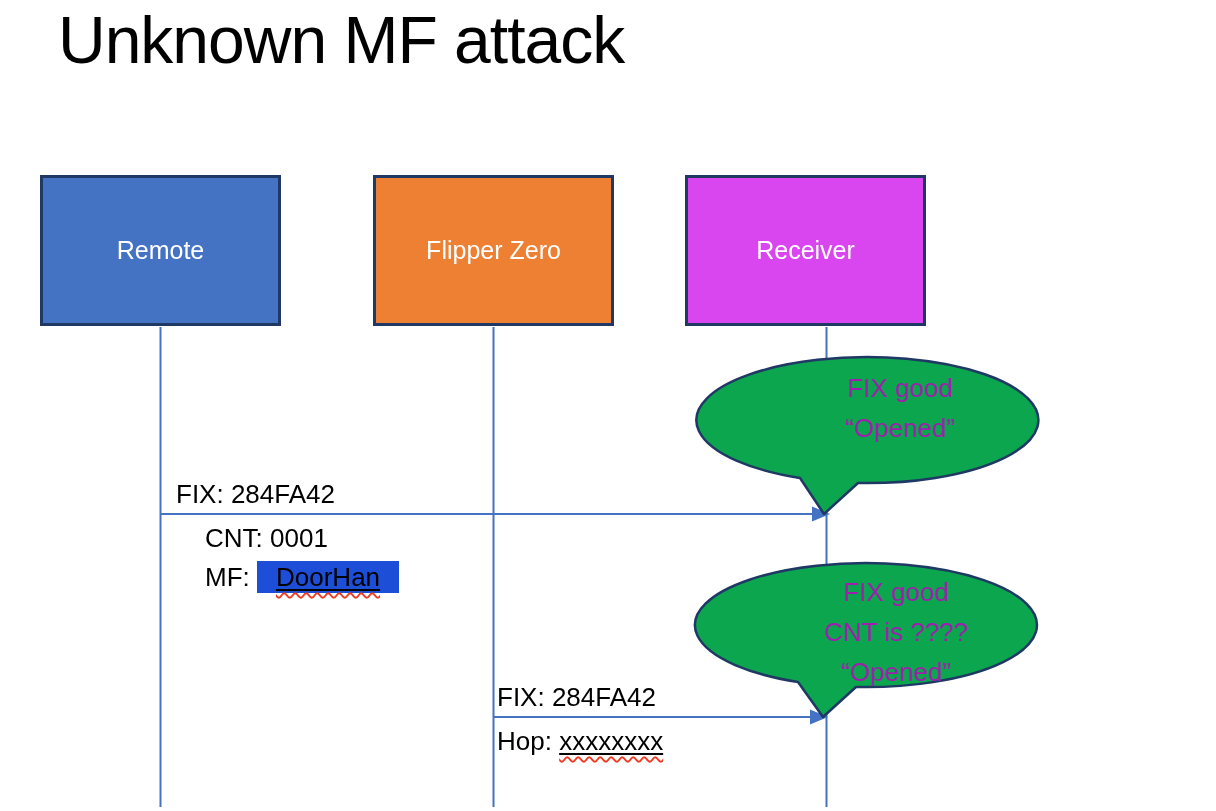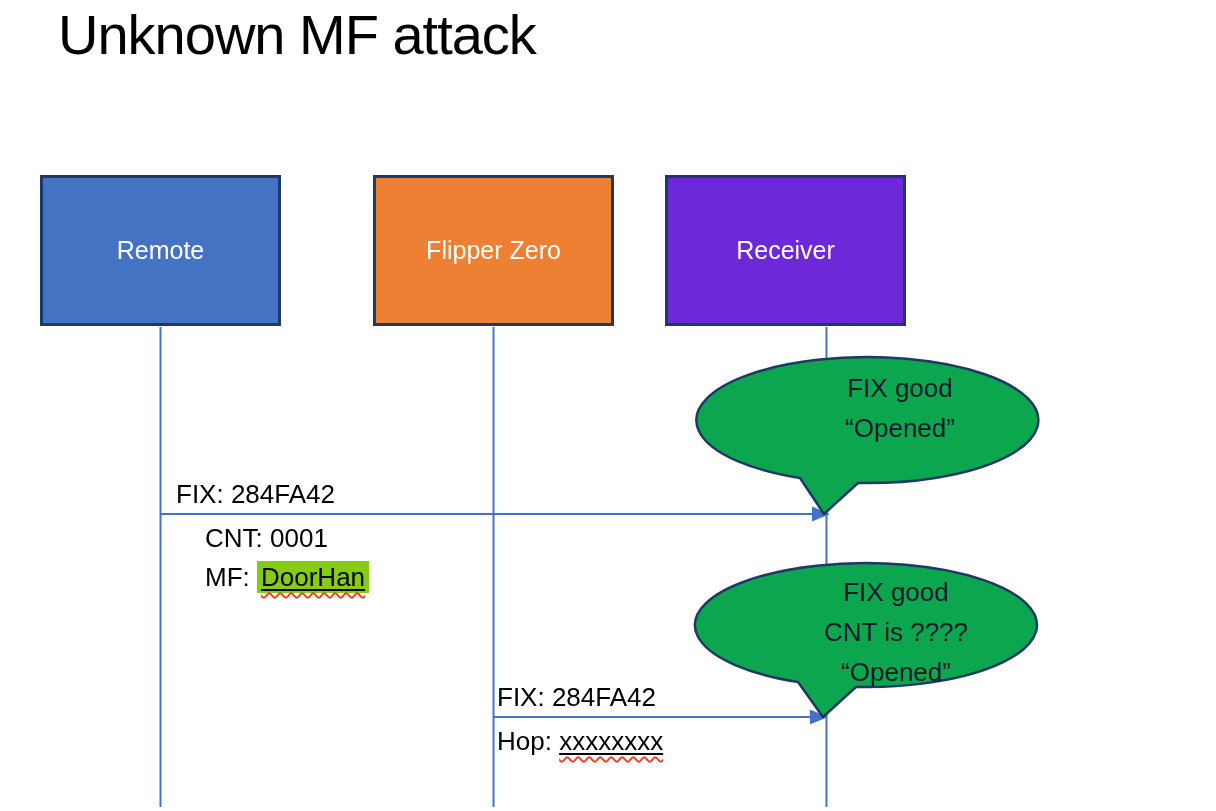--- a/index.html
+++ b/index.html
@@ -13,21 +13,21 @@
     height: 811px;
     background: #ffffff;
     overflow: hidden;
     font-family: "Liberation Sans", sans-serif;
     color: #000;
   }
   .slide-title {
     position: absolute;
     left: 58px;
     top: 2px;
-    font-size: 56px;
+    font-size: 66px;
     font-weight: 300;
     letter-spacing: -1px;
     color: #000000;
     white-space: nowrap;
   }
   .diagram-svg {
     position: absolute;
     left: 0; top: 0;
     width: 1216px;
     height: 811px;
@@ -40,55 +40,55 @@
     box-sizing: border-box;
     border: 3px solid #1F3864;
     display: flex;
     align-items: center;
     justify-content: center;
     color: #ffffff;
     font-size: 25px;
   }
   .actor-remote   { left: 40px;  background: #4573C4; }
   .actor-flipper  { left: 373px; background: #EE8033; text-align: center; }
-  .actor-receiver { left: 665px; background: #6d28d9; }
+  .actor-receiver { left: 685px; background: #d946ef; }
 
   .msg {
     position: absolute;
     font-size: 26px;
     color: #000000;
     white-space: nowrap;
   }
   .msg-above { line-height: 32px; }
   .msg-below { line-height: 39px; }
   .msg1-above { left: 176px; top: 478px; }
   .msg1-below { left: 176px; top: 519px; margin-left: 29px; }
   .msg2-above { left: 497px; top: 681px; }
   .msg2-below { left: 497px; top: 722px; }
 
-  .hl { background: #84cc16; padding: 1px 4px; }
+  .hl { background: #1d4ed8; padding: 1px 19px; }
   .sq {
     text-decoration-line: underline;
     text-decoration-style: wavy;
     text-decoration-color: #F03A21;
     text-decoration-thickness: 1.5px;
     text-underline-offset: 6px;
   }
   .un {
     text-decoration-line: underline;
     text-decoration-style: solid;
     text-decoration-color: #000000;
     text-decoration-thickness: 1.5px;
     text-underline-offset: 3px;
   }
 
   .bubble-text {
     position: absolute;
     width: 330px;
-    color: #0f172a;
+    color: #a21caf;
     font-size: 26px;
     line-height: 40px;
     text-align: center;
     white-space: nowrap;
   }
   .bubble1-text { left: 735px; top: 368px; }
   .bubble2-text { left: 731px; top: 572px; }
 </style>
 </head>
 <body>

